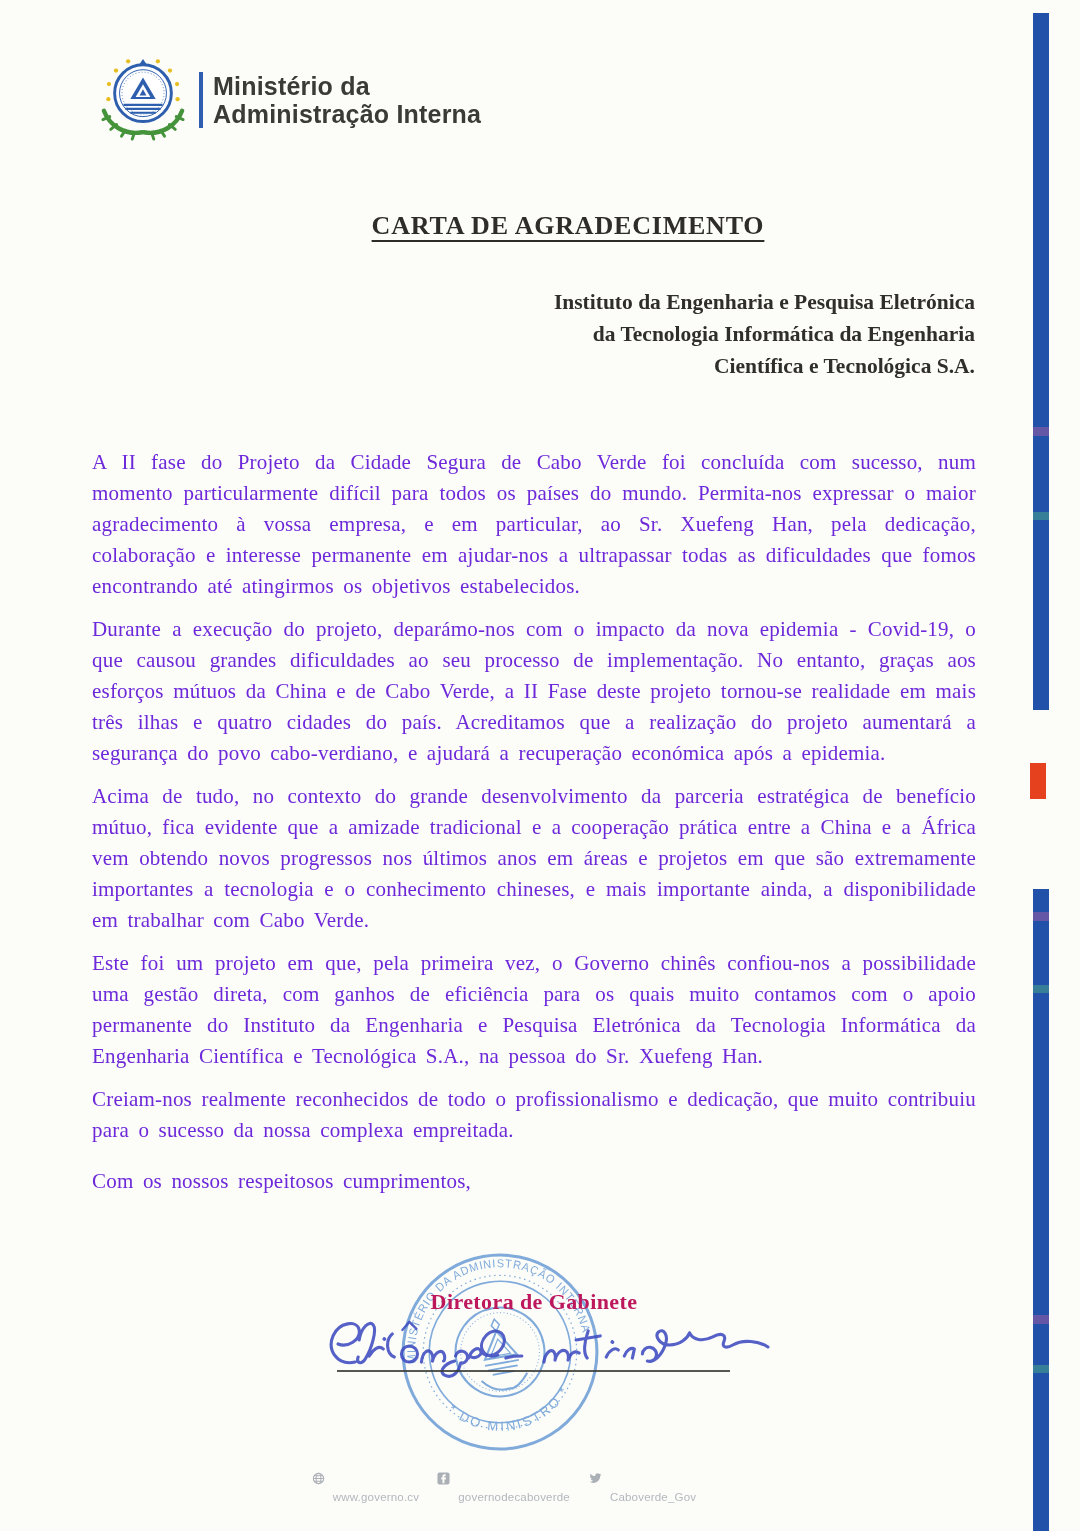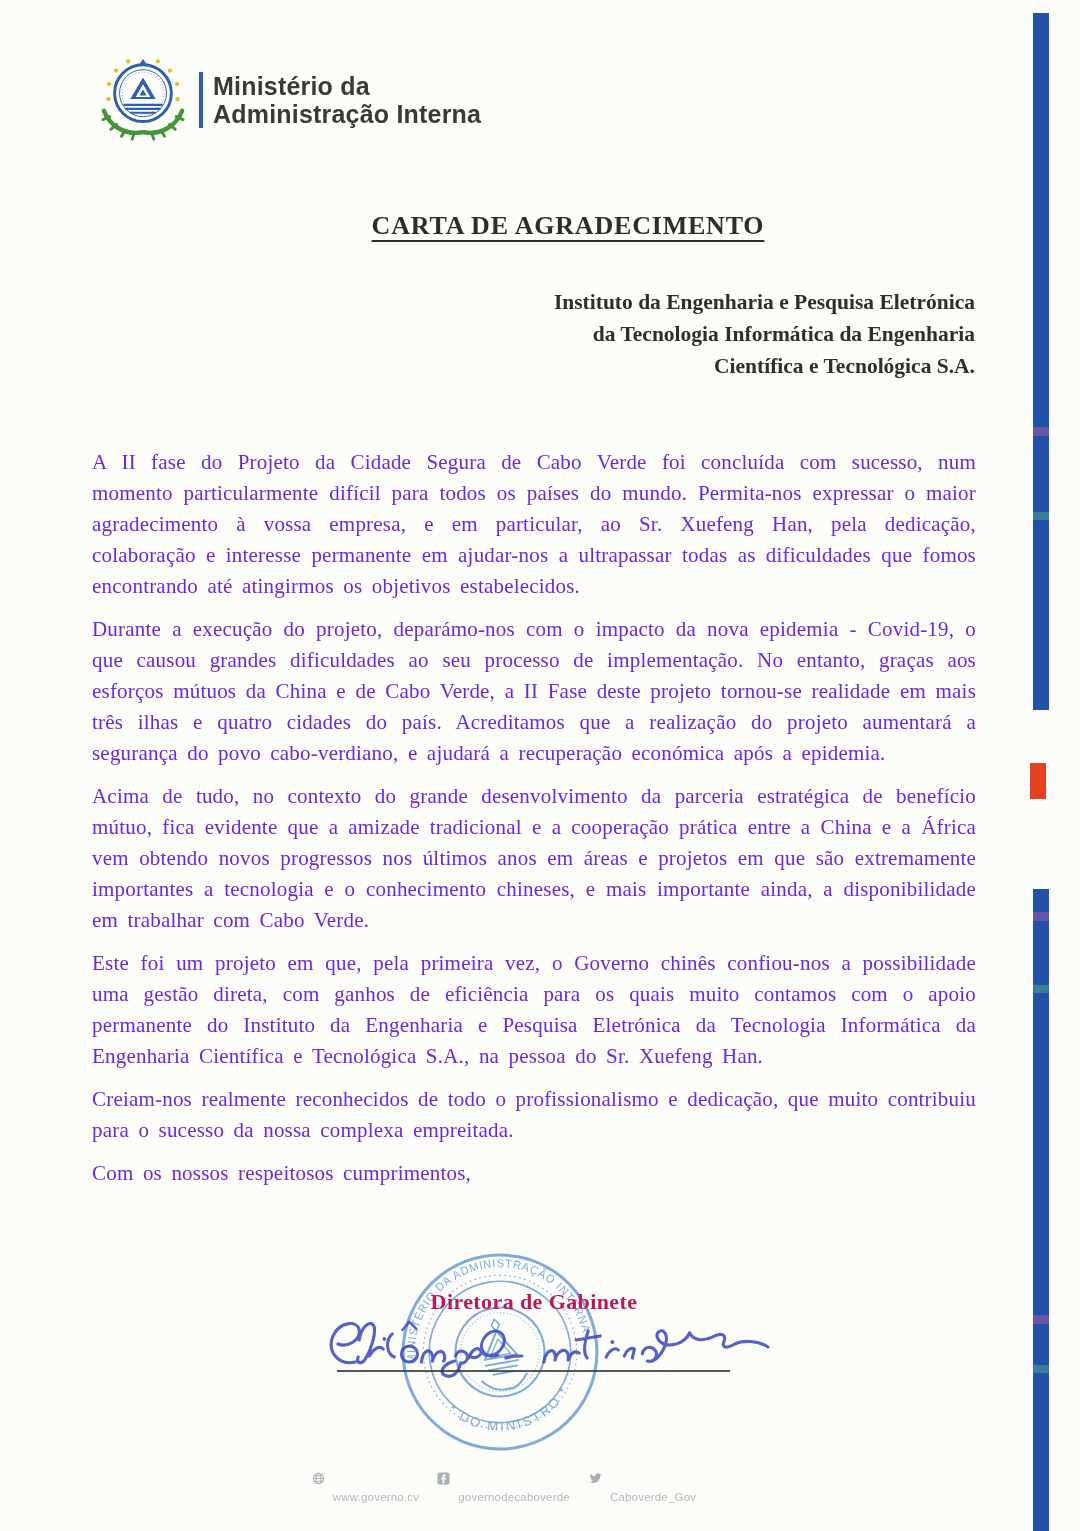--- a/index.html
+++ b/index.html
@@ -35,21 +35,21 @@
     position:absolute;top:286px;right:105px;width:700px;text-align:right;
     font-weight:bold;font-size:21.5px;line-height:32px;color:#2f2e2a;
   }
   
   .body-text{
     position:absolute;top:447px;left:92px;width:884px;
     font-size:21px;line-height:31px;text-align:justify;
     word-spacing:4px;letter-spacing:.2px;color:#6d28d9;
   }
   .body-text p{margin:0 0 12px 0;}
-  .body-text p.gap-lg{margin-bottom:12px;font-family:Liberation Serif, serif;}
+  .body-text p.gap-lg{margin-bottom:20px;font-family:Liberation Serif, serif;}
   
   .stamp{position:absolute;left:394px;top:1246px;width:212px;height:212px;opacity:.78;}
   .sig-role{position:absolute;top:1289px;left:92px;width:884px;text-align:center;
     font-size:22px;font-weight:bold;color:#be185d;letter-spacing:.4px;}
   .sig-ink{position:absolute;left:325px;top:1315px;width:452px;height:66px;}
   .sig-line{position:absolute;left:337px;top:1370px;width:393px;height:0;
     border-top:2px solid rgba(58,57,53,.85);}
   .sig-name{position:absolute;top:1375px;left:92px;width:884px;text-align:center;
     font-size:22.5px;font-weight:bold;color:#2d2c28;letter-spacing:.4px;}
   

